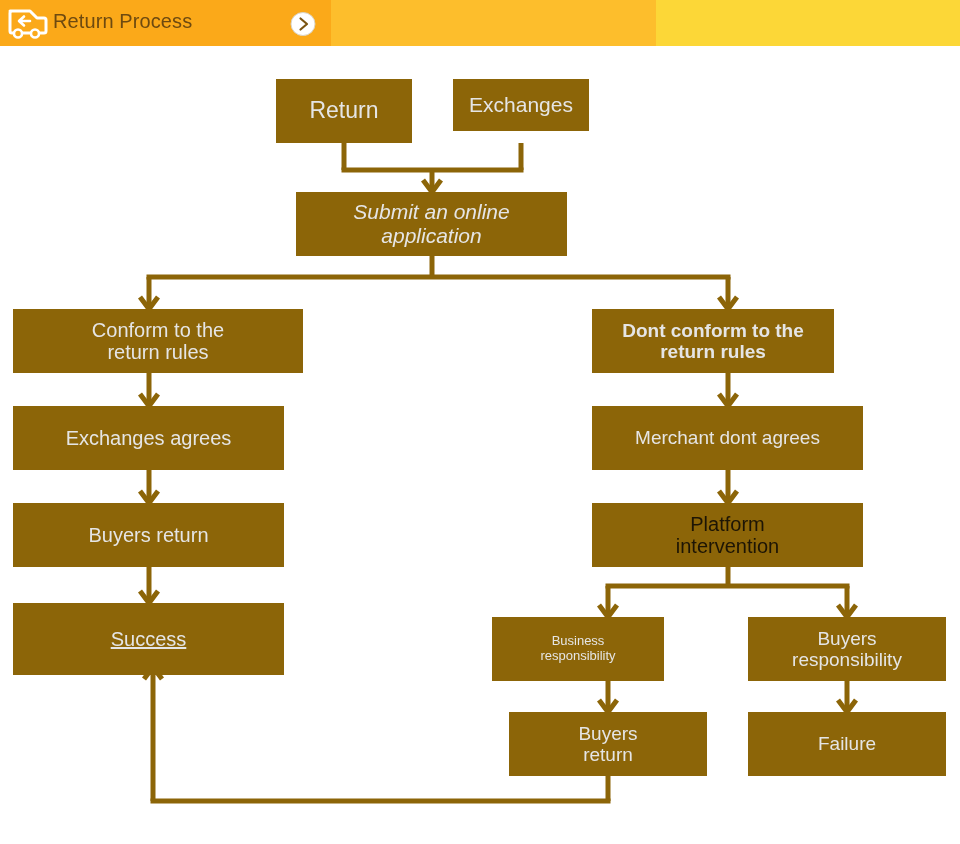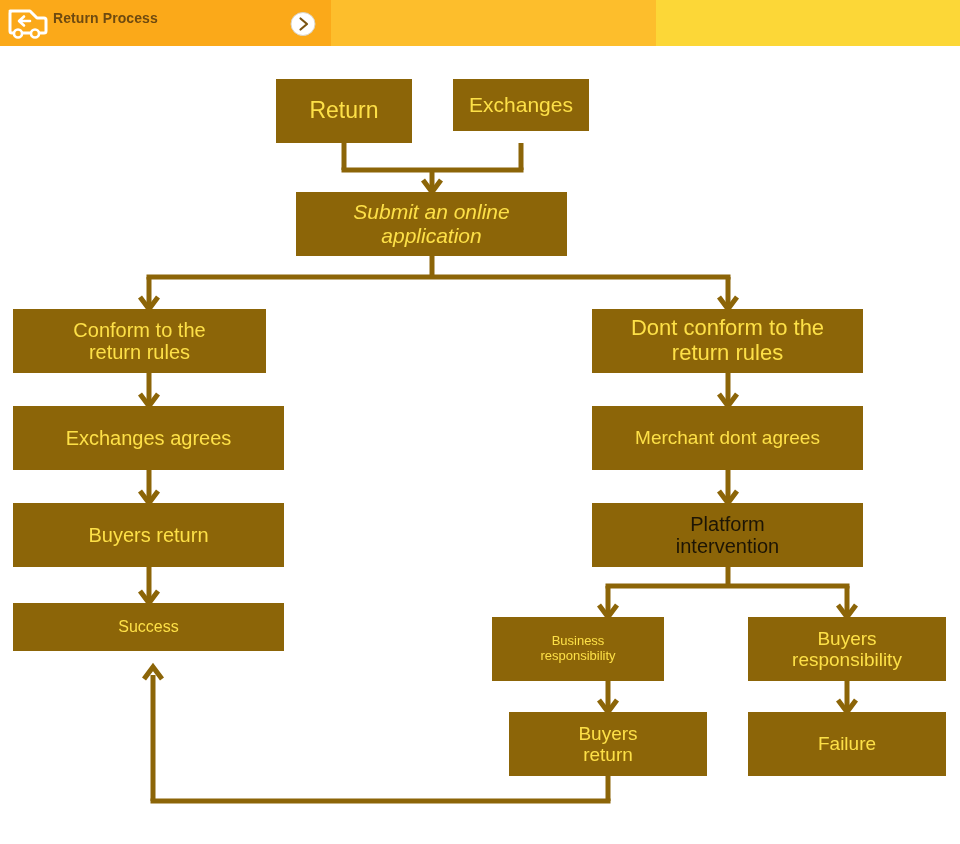--- a/index.html
+++ b/index.html
@@ -16,33 +16,33 @@
   
   .header{position:absolute;left:0;top:0;width:960px;height:46px;}
   .hdr-band{position:absolute;top:0;height:46px;}
   .hdr-band.a{left:0;width:331px;background:#FBA919;}
   .hdr-band.b{left:331px;width:325px;background:#FDBE2C;}
   .hdr-band.c{left:656px;width:304px;background:#FCD737;}
 
   .truck-icon{position:absolute;left:6px;top:5px;width:42px;height:36px;}
   .hdr-title{
     position:absolute;left:53px;top:10px;
-    font-size:14px;font-weight:bold;color:#6E4A10;
+    font-size:20px;font-weight:normal;color:#6E4A10;
     letter-spacing:0.1px;white-space:nowrap;
   }
   .hdr-next{
     position:absolute;left:288px;top:12px;width:30px;height:24px;
     cursor:pointer;
   }
 
   
   .node{
     position:absolute;
     background:#8C6508;
-    color:#fde047;
+    color:#e5e5e5;
     display:flex;align-items:center;justify-content:center;
     text-align:center;
     line-height:1.12;
     box-sizing:border-box;
     padding:0 4px;
   }
   .node .lbl{display:block;white-space:pre-line;}
   .node.dark{color:#1d1505;}
 
   
@@ -115,34 +115,34 @@
       <div class="node" style="left: 276px; top: 79px; width: 136px; height: 64px; background: rgb(140, 101, 8); font-size: 23px;">
         <span class="lbl">Return</span>
       </div>
       <div class="node" style="left: 453px; top: 79px; width: 136px; height: 52px; background: rgb(140, 101, 8); font-size: 21px;">
         <span class="lbl">Exchanges</span>
       </div>
       <div class="node" style="left: 296px; top: 192px; width: 271px; height: 64px; background: rgb(140, 101, 8); font-size: 21px; font-style: italic;">
         <span class="lbl">Submit an online
 application</span>
       </div>
-      <div class="node" style="left: 13px; top: 309px; width: 253px; height: 64px; background: rgb(140, 101, 8); font-size: 20px; justify-content: center;">
+      <div class="node" style="left: 13px; top: 309px; width: 290px; height: 64px; background: rgb(140, 101, 8); font-size: 20px; justify-content: center;">
         <span class="lbl">Conform to the
 return rules</span>
       </div>
       <div class="node" style="left: 13px; top: 406px; width: 271px; height: 64px; background: rgb(140, 101, 8); font-size: 20px;">
         <span class="lbl">Exchanges agrees</span>
       </div>
       <div class="node" style="left: 13px; top: 503px; width: 271px; height: 64px; background: rgb(140, 101, 8); font-size: 20px;">
         <span class="lbl">Buyers return</span>
       </div>
-      <div class="node" style="left: 13px; top: 603px; width: 271px; height: 48px; background: rgb(140, 101, 8); font-size: 16px;">
+      <div class="node" style="left: 13px; top: 603px; width: 271px; height: 72px; background: rgb(140, 101, 8); font-size: 20px; text-decoration: underline;">
         <span class="lbl">Success</span>
       </div>
-      <div class="node" style="left: 592px; top: 309px; width: 271px; height: 64px; background: rgb(140, 101, 8); font-size: 22px;">
+      <div class="node" style="left: 592px; top: 309px; width: 242px; height: 64px; background: rgb(140, 101, 8); font-size: 19px; font-weight: bold;">
         <span class="lbl">Dont conform to the
 return rules</span>
       </div>
       <div class="node" style="left: 592px; top: 406px; width: 271px; height: 64px; background: rgb(140, 101, 8); font-size: 19px;">
         <span class="lbl">Merchant dont agrees</span>
       </div>
       <div class="node dark" style="left: 592px; top: 503px; width: 271px; height: 64px; background: rgb(140, 101, 8); font-size: 20px; align-items: center;">
         <span class="lbl">Platform
 intervention</span>
       </div>

